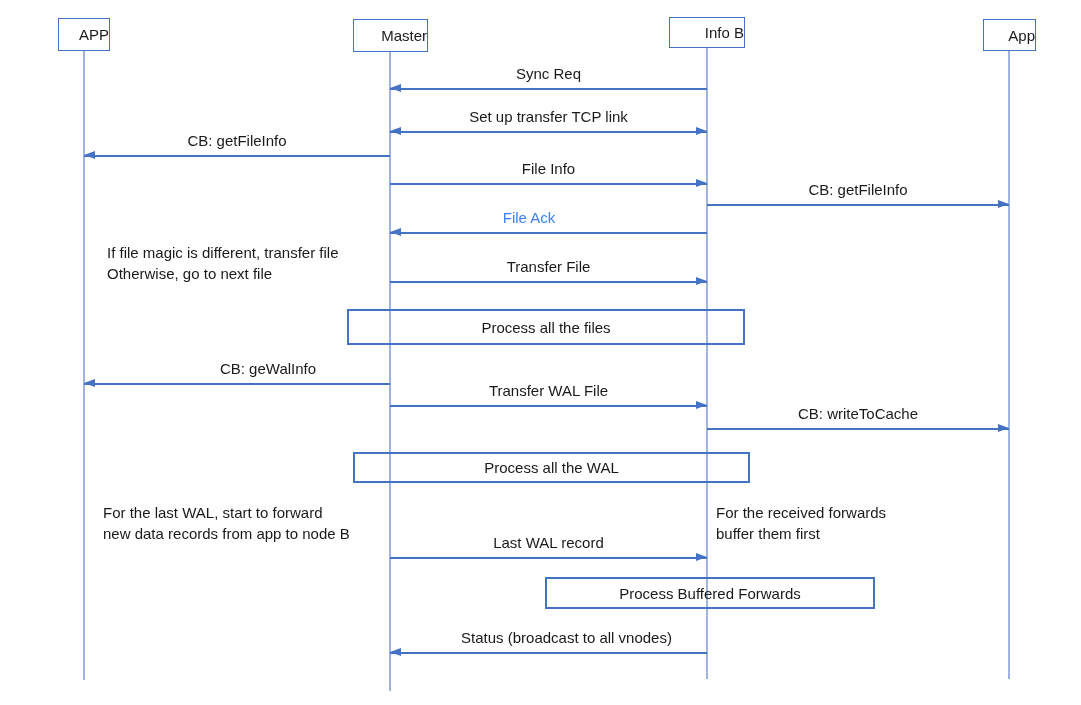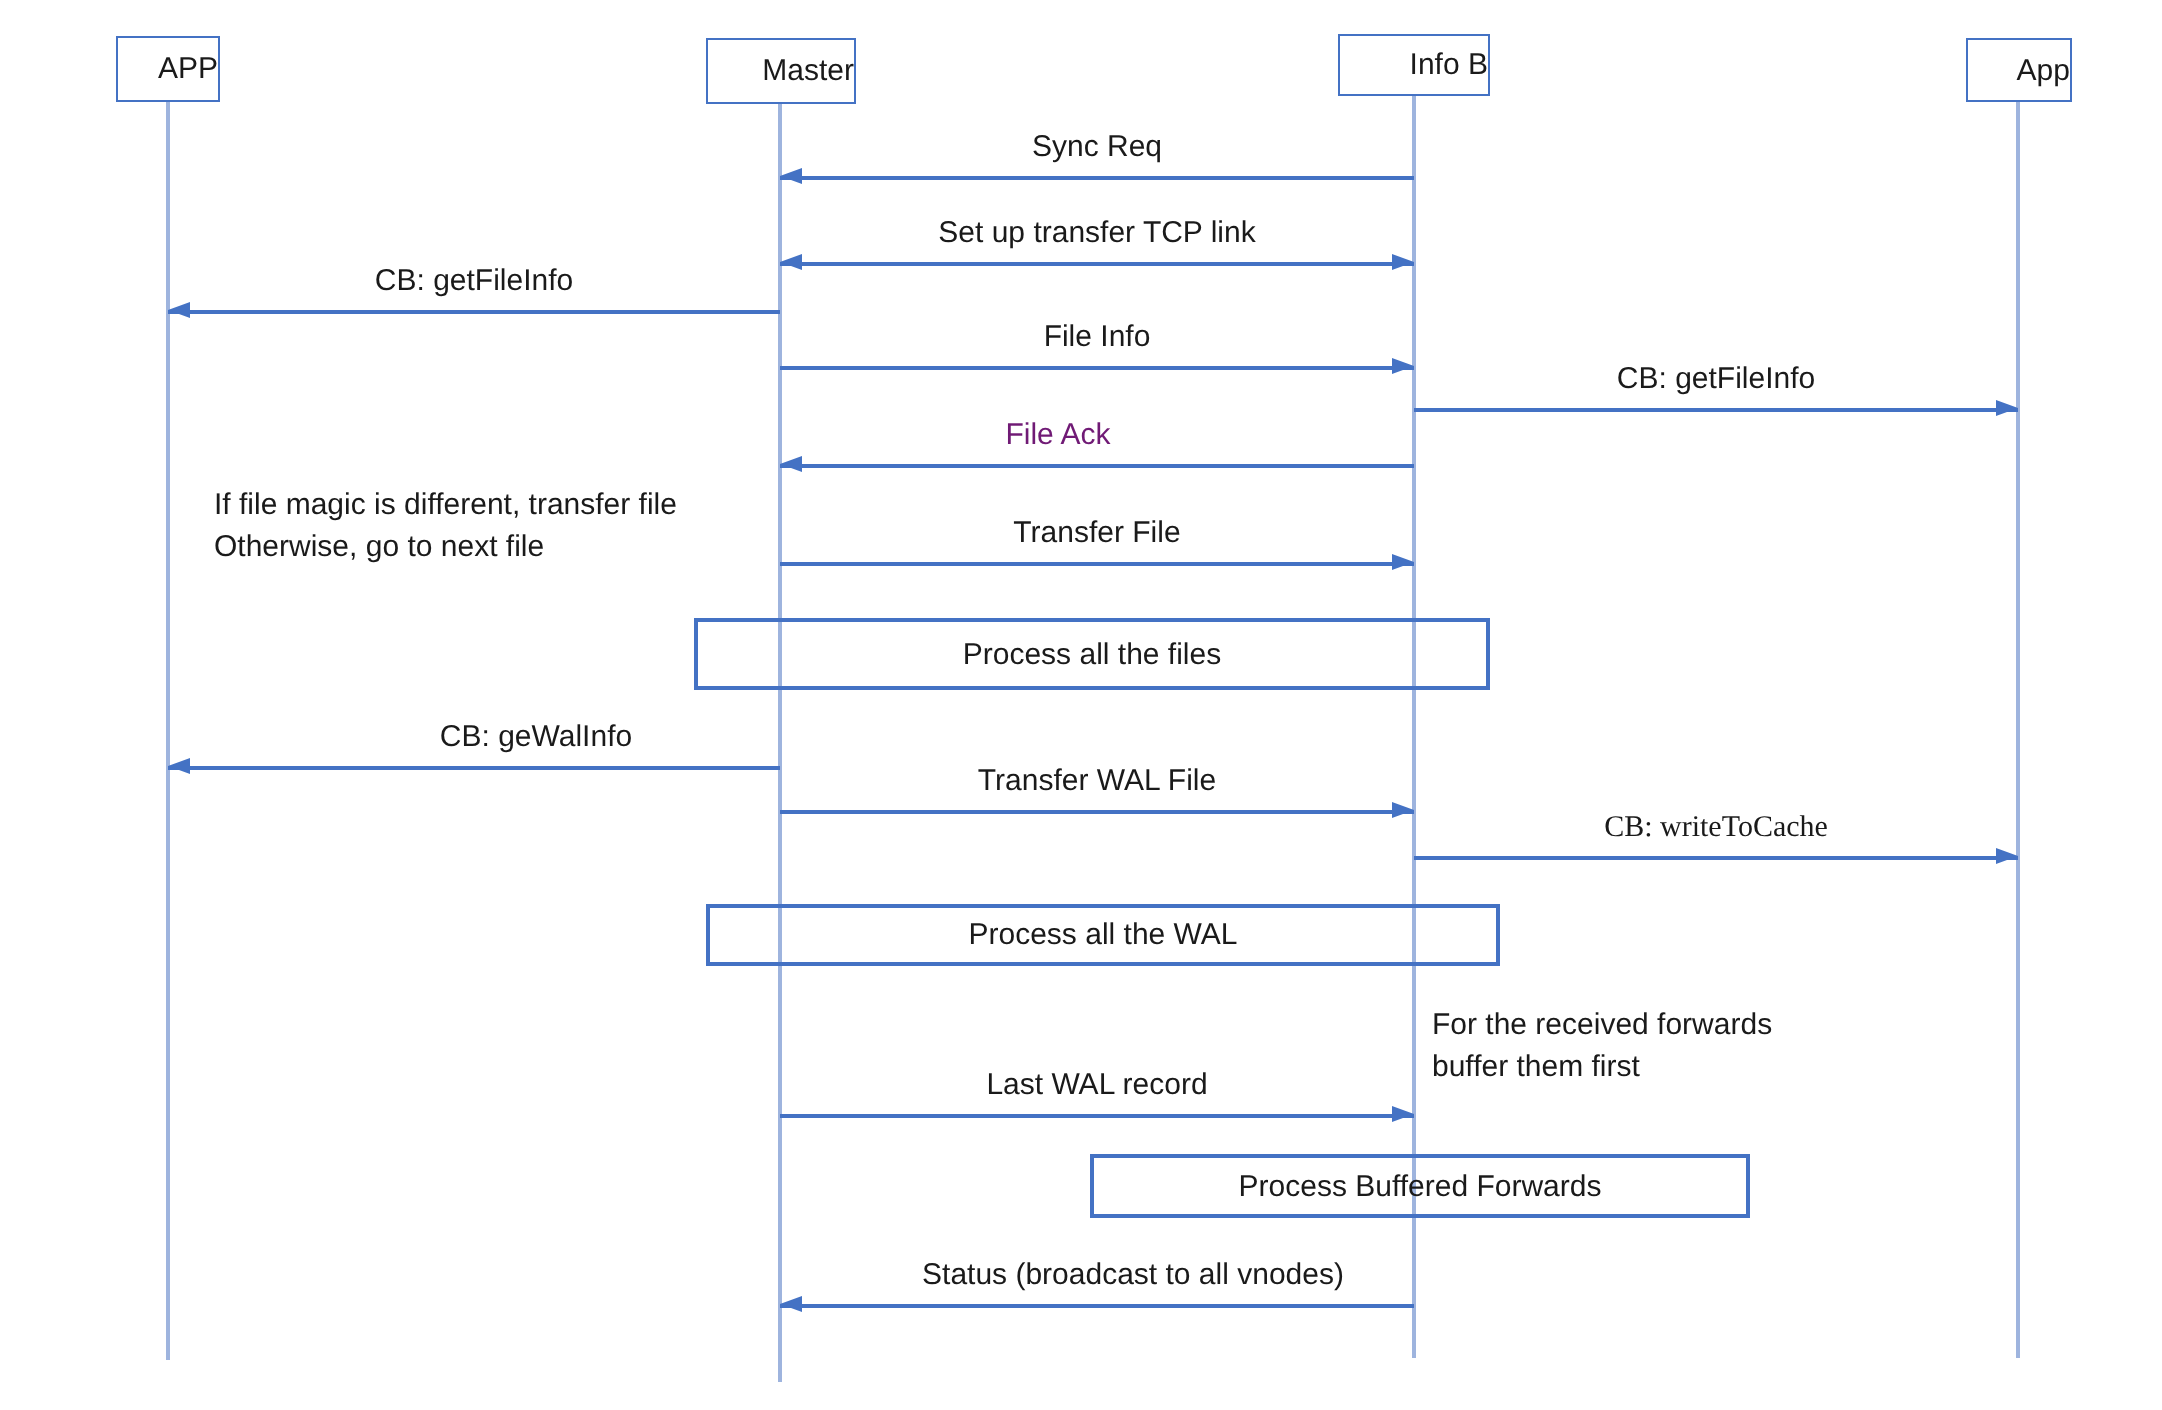--- a/index.html
+++ b/index.html
@@ -91,43 +91,47 @@
     <div class="arrow-head left" style="top: 151px; left: 84px; border-right-color: rgb(68, 114, 196);"></div>
     <div class="msg-label" style="left: 84px; width: 306px; top: 132px; color: rgb(26, 26, 26);">CB: getFileInfo</div>
     <div class="msg-line" style="left: 390px; top: 183px; width: 317px; background: rgb(68, 114, 196);"></div>
     <div class="arrow-head right" style="top: 179px; left: 696px; border-left-color: rgb(68, 114, 196);"></div>
     <div class="msg-label" style="left: 390px; width: 317px; top: 160px; color: rgb(26, 26, 26);">File Info</div>
     <div class="msg-line" style="left: 707px; top: 204px; width: 302px; background: rgb(68, 114, 196);"></div>
     <div class="arrow-head right" style="top: 200px; left: 998px; border-left-color: rgb(68, 114, 196);"></div>
     <div class="msg-label" style="left: 707px; width: 302px; top: 181px; color: rgb(26, 26, 26);">CB: getFileInfo</div>
     <div class="msg-line" style="left: 390px; top: 232px; width: 317px; background: rgb(68, 114, 196);"></div>
     <div class="arrow-head left" style="top: 228px; left: 390px; border-right-color: rgb(68, 114, 196);"></div>
-    <div class="msg-label" style="left: 390px; width: 278px; top: 209px; color: #701a75;">File Ack</div>
+    <div class="msg-label" style="left: 390px; width: 278px; top: 209px; color: #3b82f6;">File Ack</div>
     <div class="msg-line" style="left: 390px; top: 281px; width: 317px; background: rgb(68, 114, 196);"></div>
     <div class="arrow-head right" style="top: 277px; left: 696px; border-left-color: rgb(68, 114, 196);"></div>
     <div class="msg-label" style="left: 390px; width: 317px; top: 258px; color: rgb(26, 26, 26);">Transfer File</div>
     <div class="msg-line" style="left: 84px; top: 383px; width: 306px; background: rgb(68, 114, 196);"></div>
     <div class="arrow-head left" style="top: 379px; left: 84px; border-right-color: rgb(68, 114, 196);"></div>
     <div class="msg-label" style="left: 84px; width: 368px; top: 360px; color: rgb(26, 26, 26);">CB: geWalInfo</div>
     <div class="msg-line" style="left: 390px; top: 405px; width: 317px; background: rgb(68, 114, 196);"></div>
     <div class="arrow-head right" style="top: 401px; left: 696px; border-left-color: rgb(68, 114, 196);"></div>
     <div class="msg-label" style="left: 390px; width: 317px; top: 382px; color: rgb(26, 26, 26);">Transfer WAL File</div>
     <div class="msg-line" style="left: 707px; top: 428px; width: 302px; background: rgb(68, 114, 196);"></div>
     <div class="arrow-head right" style="top: 424px; left: 998px; border-left-color: rgb(68, 114, 196);"></div>
-    <div class="msg-label" style="left: 707px; width: 302px; top: 405px; color: rgb(26, 26, 26); font-family: Liberation Serif, serif;">CB: writeToCache</div>
+    <div class="msg-label" style="left: 707px; width: 302px; top: 405px; color: rgb(26, 26, 26);">CB: writeToCache</div>
     <div class="msg-line" style="left: 390px; top: 557px; width: 317px; background: rgb(68, 114, 196);"></div>
     <div class="arrow-head right" style="top: 553px; left: 696px; border-left-color: rgb(68, 114, 196);"></div>
     <div class="msg-label" style="left: 390px; width: 317px; top: 534px; color: rgb(26, 26, 26);">Last WAL record</div>
     <div class="msg-line" style="left: 390px; top: 652px; width: 317px; background: rgb(68, 114, 196);"></div>
     <div class="arrow-head left" style="top: 648px; left: 390px; border-right-color: rgb(68, 114, 196);"></div>
     <div class="msg-label" style="left: 402px; width: 329px; top: 629px; color: rgb(26, 26, 26);">Status (broadcast to all vnodes)</div>
     <div class="process-box" style="left: 347px; top: 309px; width: 398px; height: 36px; border-color: rgb(68, 114, 196); color: rgb(26, 26, 26);">Process all the files</div>
     <div class="process-box" style="left: 353px; top: 452px; width: 397px; height: 31px; border-color: rgb(68, 114, 196); color: rgb(26, 26, 26);">Process all the WAL</div>
     <div class="process-box" style="left: 545px; top: 577px; width: 330px; height: 32px; border-color: rgb(68, 114, 196); color: rgb(26, 26, 26);">Process Buffered Forwards</div>
     <div class="note" style="left: 107px; top: 242px; color: rgb(26, 26, 26);">
       <div>If file magic is different, transfer file</div>
       <div>Otherwise, go to next file</div>
     </div>
+    <div class="note" style="left: 103px; top: 502px; color: rgb(26, 26, 26);">
+      <div>For the last WAL, start to forward</div>
+      <div>new data records from app to node B</div>
+    </div>
     <div class="note" style="left: 716px; top: 502px; color: rgb(26, 26, 26);">
       <div>For the received forwards</div>
       <div>buffer them first</div>
     </div>
   </div>
 
 </body></html>

